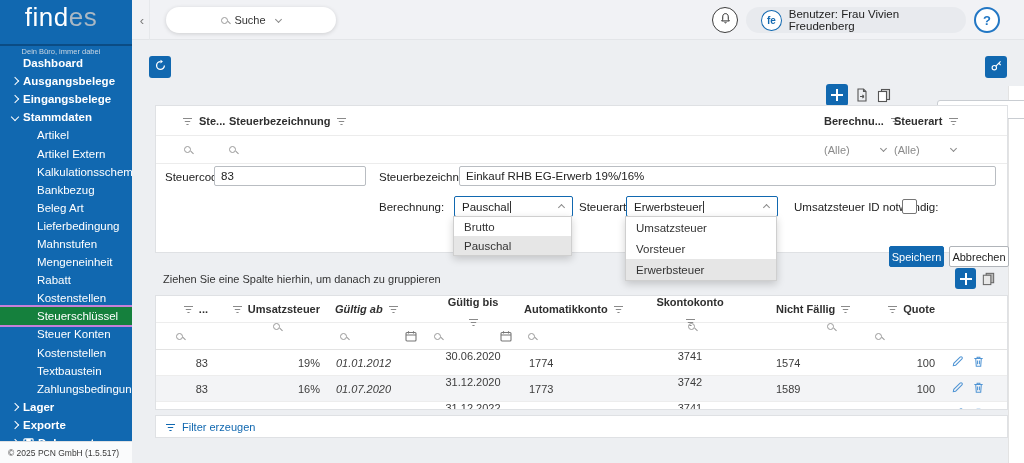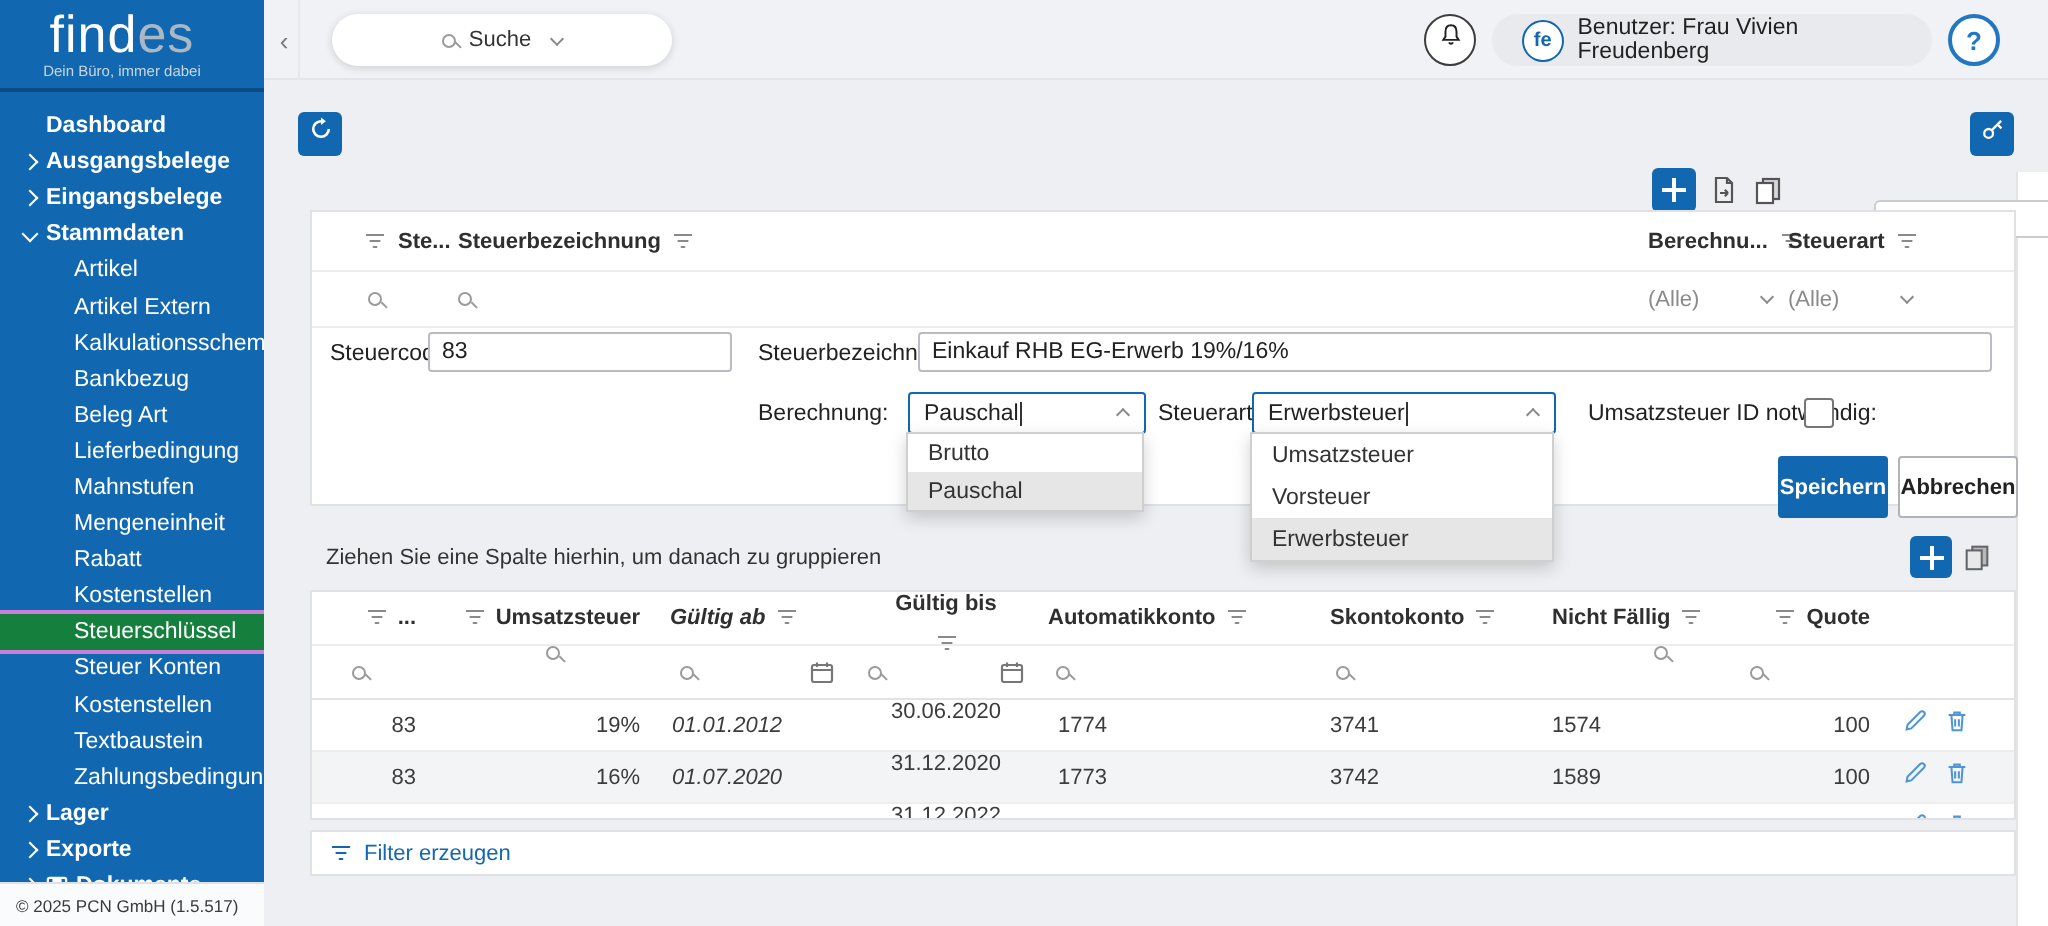--- a/index.html
+++ b/index.html
@@ -5,21 +5,21 @@
   * { margin:0; padding:0; box-sizing:border-box; }
   html,body { width:1024px; height:463px; font-family:"Liberation Sans", sans-serif; }
   .stage { position:relative; width:1024px; height:463px; overflow:hidden; background:#edeff2; }
 
   
   .sidebar { position:absolute; left:0; top:0; width:132px; height:463px; background:#1168b0; overflow:hidden; }
   .logo-area { height:46px; border-bottom:2px solid #0b4c84; text-align:center; padding-top:4px; padding-right:10px; }
   .logo-line { font-size:26px; line-height:26px; letter-spacing:0.5px; }
   .logo-find { color:#ffffff; }
   .logo-es { color:#aab8c4; }
-  .tagline { font-size:7.5px; color:#c9d6e2; margin-top:1px; }
+  .tagline { font-size:7.5px; color:#c9d6e2; margin-top:17px; }
   .nav { padding-top:8px; }
   .nav-item { position:relative; height:18.1px; display:flex; align-items:center; color:#fff; font-size:11.5px; cursor:pointer; }
   .nav-item.root { font-weight:bold; }
   .nav-item .chev-slot { width:11px; margin-left:12px; display:flex; align-items:center; }
   .nav-item.sub .lbl { margin-left:37px; }
   .nav-item.root .lbl { margin-left:0px; }
   .chev { width:6px; height:6px; border-right:1.5px solid #fff; border-bottom:1.5px solid #fff; display:inline-block; }
   .chev.right { transform:rotate(-45deg); }
   .chev.down { transform:rotate(45deg); }
   .nav-item.selected { background:#15803d; outline:2px solid #c77fd9; }
@@ -70,21 +70,21 @@
   .abs { position:absolute; top:0; bottom:0; display:flex; align-items:center; gap:6px; }
   .alle { font-size:11px; color:#8a8a8a; display:flex; align-items:center; justify-content:space-between; cursor:pointer; }
 
   
   .f-label { position:absolute; font-size:11.5px; color:#222; display:flex; align-items:center; height:21px; white-space:nowrap; }
   .f-input { position:absolute; height:20px; border:1px solid #b9bdc2; border-radius:2px; background:#fff; font-size:11.5px; color:#222; padding-left:6px; font-family:"Liberation Sans",sans-serif; outline:none; }
   .combo { position:absolute; height:21px; border:1px solid #1168b0; border-radius:2px; background:#fff; display:flex; align-items:center; padding-left:7px; font-size:11.5px; color:#222; cursor:text; }
   .combo .chev-up { position:absolute; right:8px; width:5px; height:5px; border-right:1.3px solid #8a8a8a; border-bottom:1.3px solid #8a8a8a; transform:rotate(-135deg); margin-top:2px; }
   .caret { width:1px; height:12px; background:#333; margin-left:1px; }
   .checkbox { position:absolute; width:15px; height:15px; border:1px solid #767676; border-radius:2px; background:#fff; cursor:pointer; }
-  .btn { position:absolute; height:31px; border-radius:2px; font-size:11px; font-weight:bold; display:flex; align-items:center; justify-content:center; cursor:pointer; }
+  .btn { position:absolute; height:21px; border-radius:2px; font-size:11px; font-weight:normal; display:flex; align-items:center; justify-content:center; cursor:pointer;margin-top:18px; }
   .btn-primary { background:#1168b0; color:#fff; border:1px solid #1168b0; }
   .btn-secondary { background:#fff; color:#222; border:1px solid #b0b4b9; }
 
   .dropdown { position:absolute; background:#fff; border:1px solid #cfcfcf; box-shadow:0 3px 8px rgba(0,0,0,.18); z-index:20; }
   .dd1 { left:453px; top:216px; width:119px; }
   .dd2 { left:625px; top:216px; width:152px; }
   .dd-item { height:19px; display:flex; align-items:center; padding-left:10px; font-size:11.5px; color:#333; cursor:pointer; }
   .dd2 .dd-item { height:21px; }
   .dd-item.hl { background:#e6e6e6; }
 
@@ -92,21 +92,21 @@
   .group-hint { position:absolute; left:163px; top:273px; font-size:11px; color:#333; }
 
   
   .t-row { position:relative; border-bottom:1px solid #ededed; }
   .t-head { height:27px; }
   .t-filter { height:27px; border-bottom:1px solid #e3e3e3; }
   .t-data { height:26px; cursor:pointer; }
   .t-data.alt { background:#f3f4f6; }
   .tc { position:absolute; top:0; bottom:0; display:flex; align-items:center; gap:5px; }
   .c1 { left:0; width:60px; } .c2 { left:60px; width:112px; } .c3 { left:172px; width:93px;font-style:italic; }
-  .c4 { left:265px; width:95px; } .c5 { left:360px; width:130px; } .c6 { left:502px; width:113px; }
+  .c4 { left:265px; width:95px; } .c5 { left:360px; width:130px; } .c6 { left:474px; width:113px;flex-direction:column; }
   .c7 { left:613px; width:114px; } .c8 { left:717px; width:68px; } .c9 { left:785px; width:68px; }
   .num { justify-content:flex-end; padding-right:8px; }
   .pr6 { padding-right:6px; }
   .pl7 { padding-left:7px; } .pl8 { padding-left:8px; } .pl9 { padding-left:9px;flex-direction:column; }
   .pl10 { padding-left:10px; } .pl12 { padding-left:12px; } .pl13 { padding-left:13px; } .pl20 { padding-left:20px; } .pl2 { padding-left:2px; }
   .cal-right { position:absolute; right:4px; top:50%; transform:translateY(-50%); cursor:pointer; display:flex; }
   .row-icons { gap:8px; padding-left:10px; }
 </style>
 </head>
 <body>

